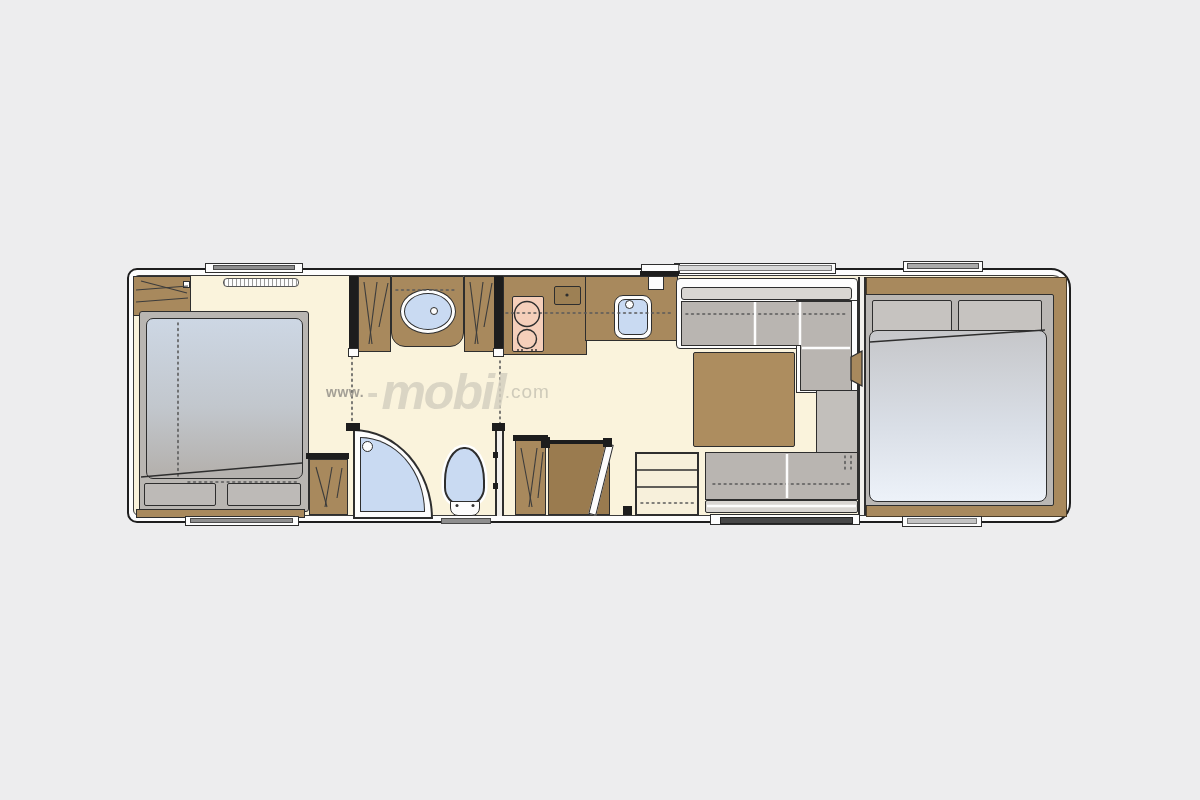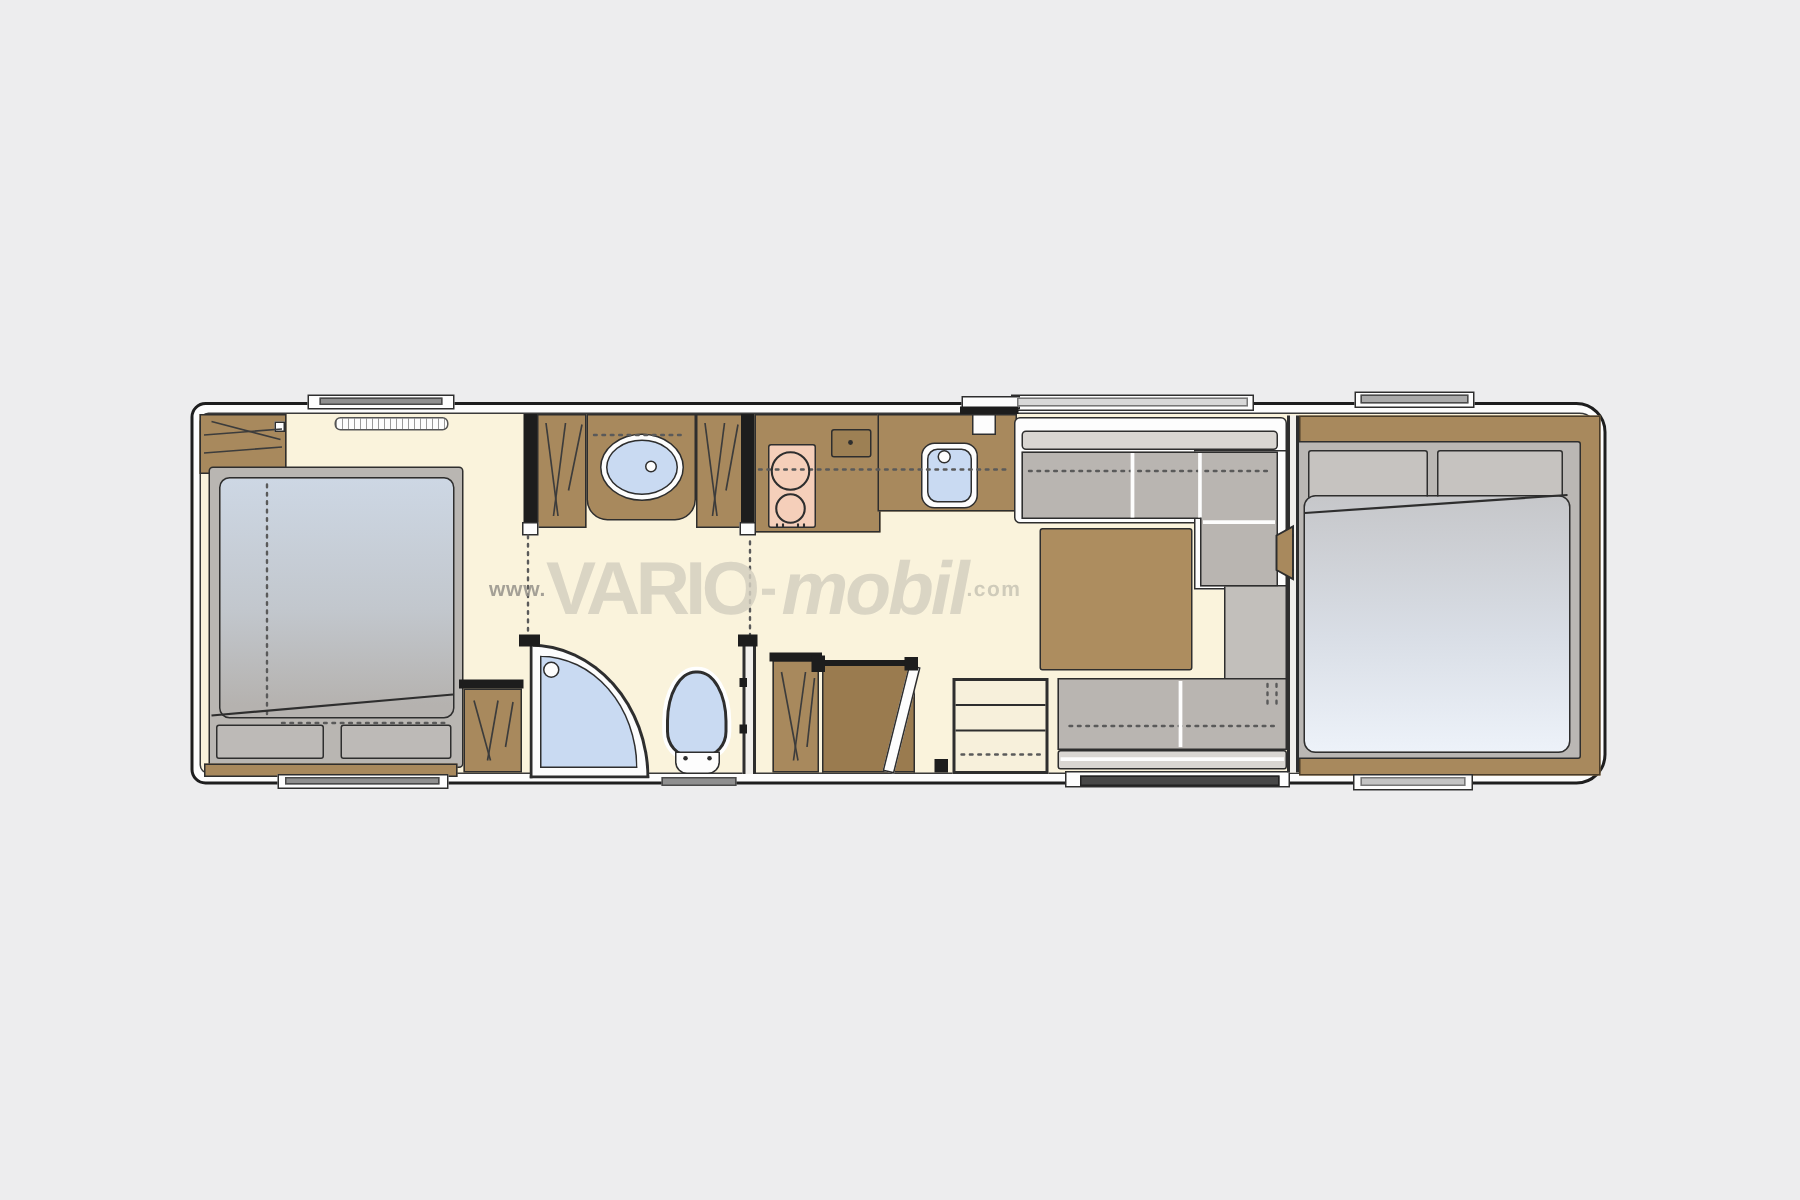--- a/index.html
+++ b/index.html
@@ -16,21 +16,21 @@
   .trim-dark{background:#8f8f8f;border:1px solid #4a4a4a;}
   .trim-light{background:#d8d8d8;border:1px solid #777;}
   #svgoverlay{position:absolute;left:0;top:0;width:1200px;height:800px;pointer-events:none;z-index:30;}
   #watermark{position:absolute;left:326px;top:360px;width:480px;height:64px;display:flex;
              align-items:center;z-index:40;white-space:nowrap;}
   #watermark .www{font-size:14px;font-weight:bold;color:rgba(148,145,138,.85);letter-spacing:.5px;}
   #watermark .brand{font-size:50px;font-weight:bold;letter-spacing:-3px;color:rgba(211,207,192,.85);}
   #watermark .dash{font-size:34px;font-weight:bold;color:rgba(211,207,192,.85);margin:0 3px;}
   #watermark .brand2{font-size:50px;font-weight:bold;font-style:italic;letter-spacing:-2px;
              color:rgba(211,207,192,.85);}
-  #watermark .tld{font-size:14px;font-weight:bold;color:rgba(199,195,180,.85);letter-spacing:1px;}
+  #watermark .tld{font-size:19px;font-weight:normal;color:rgba(199,195,180,.85);letter-spacing:1px;}
   .hatchwin{background:#fdfdfd;border:1px solid #555;border-radius:4px;
      background-image:repeating-linear-gradient(90deg,#9a9a9a 0 1px,transparent 1px 4px);}
 </style>
 </head>
 <body>
 
 <div class="a" style="left:127px;top:268px;width:944px;height:255px;background:#fdfdfd;
             border:2px solid #1e1e1e;border-radius:10px 20px 20px 10px;z-index:1;"></div>
 <div class="a" style="left:133px;top:275px;width:932px;height:241px;background:#faf3dc;
             border:1.5px solid #3a3a3a;border-radius:6px 12px 12px 6px;z-index:2;"></div>
@@ -189,17 +189,16 @@
     <rect x="603" y="438" width="9" height="9"></rect>
       <rect x="623" y="506" width="9" height="9"></rect>
     <rect x="640" y="271" width="39" height="5"></rect>
   </g>
 
   <polygon points="851,357 862,351 862,386 851,380" fill="#a8895d" stroke="#2e2e2e" stroke-width="1.3"></polygon>
 </svg>
 
 <div id="watermark">
   <span class="www">www.</span>
-  <span class="brand">VARIO</span>
   <span class="dash">-</span>
   <span class="brand2">mobil</span>
   <span class="tld">.com</span>
 </div>
 
 </body></html>

